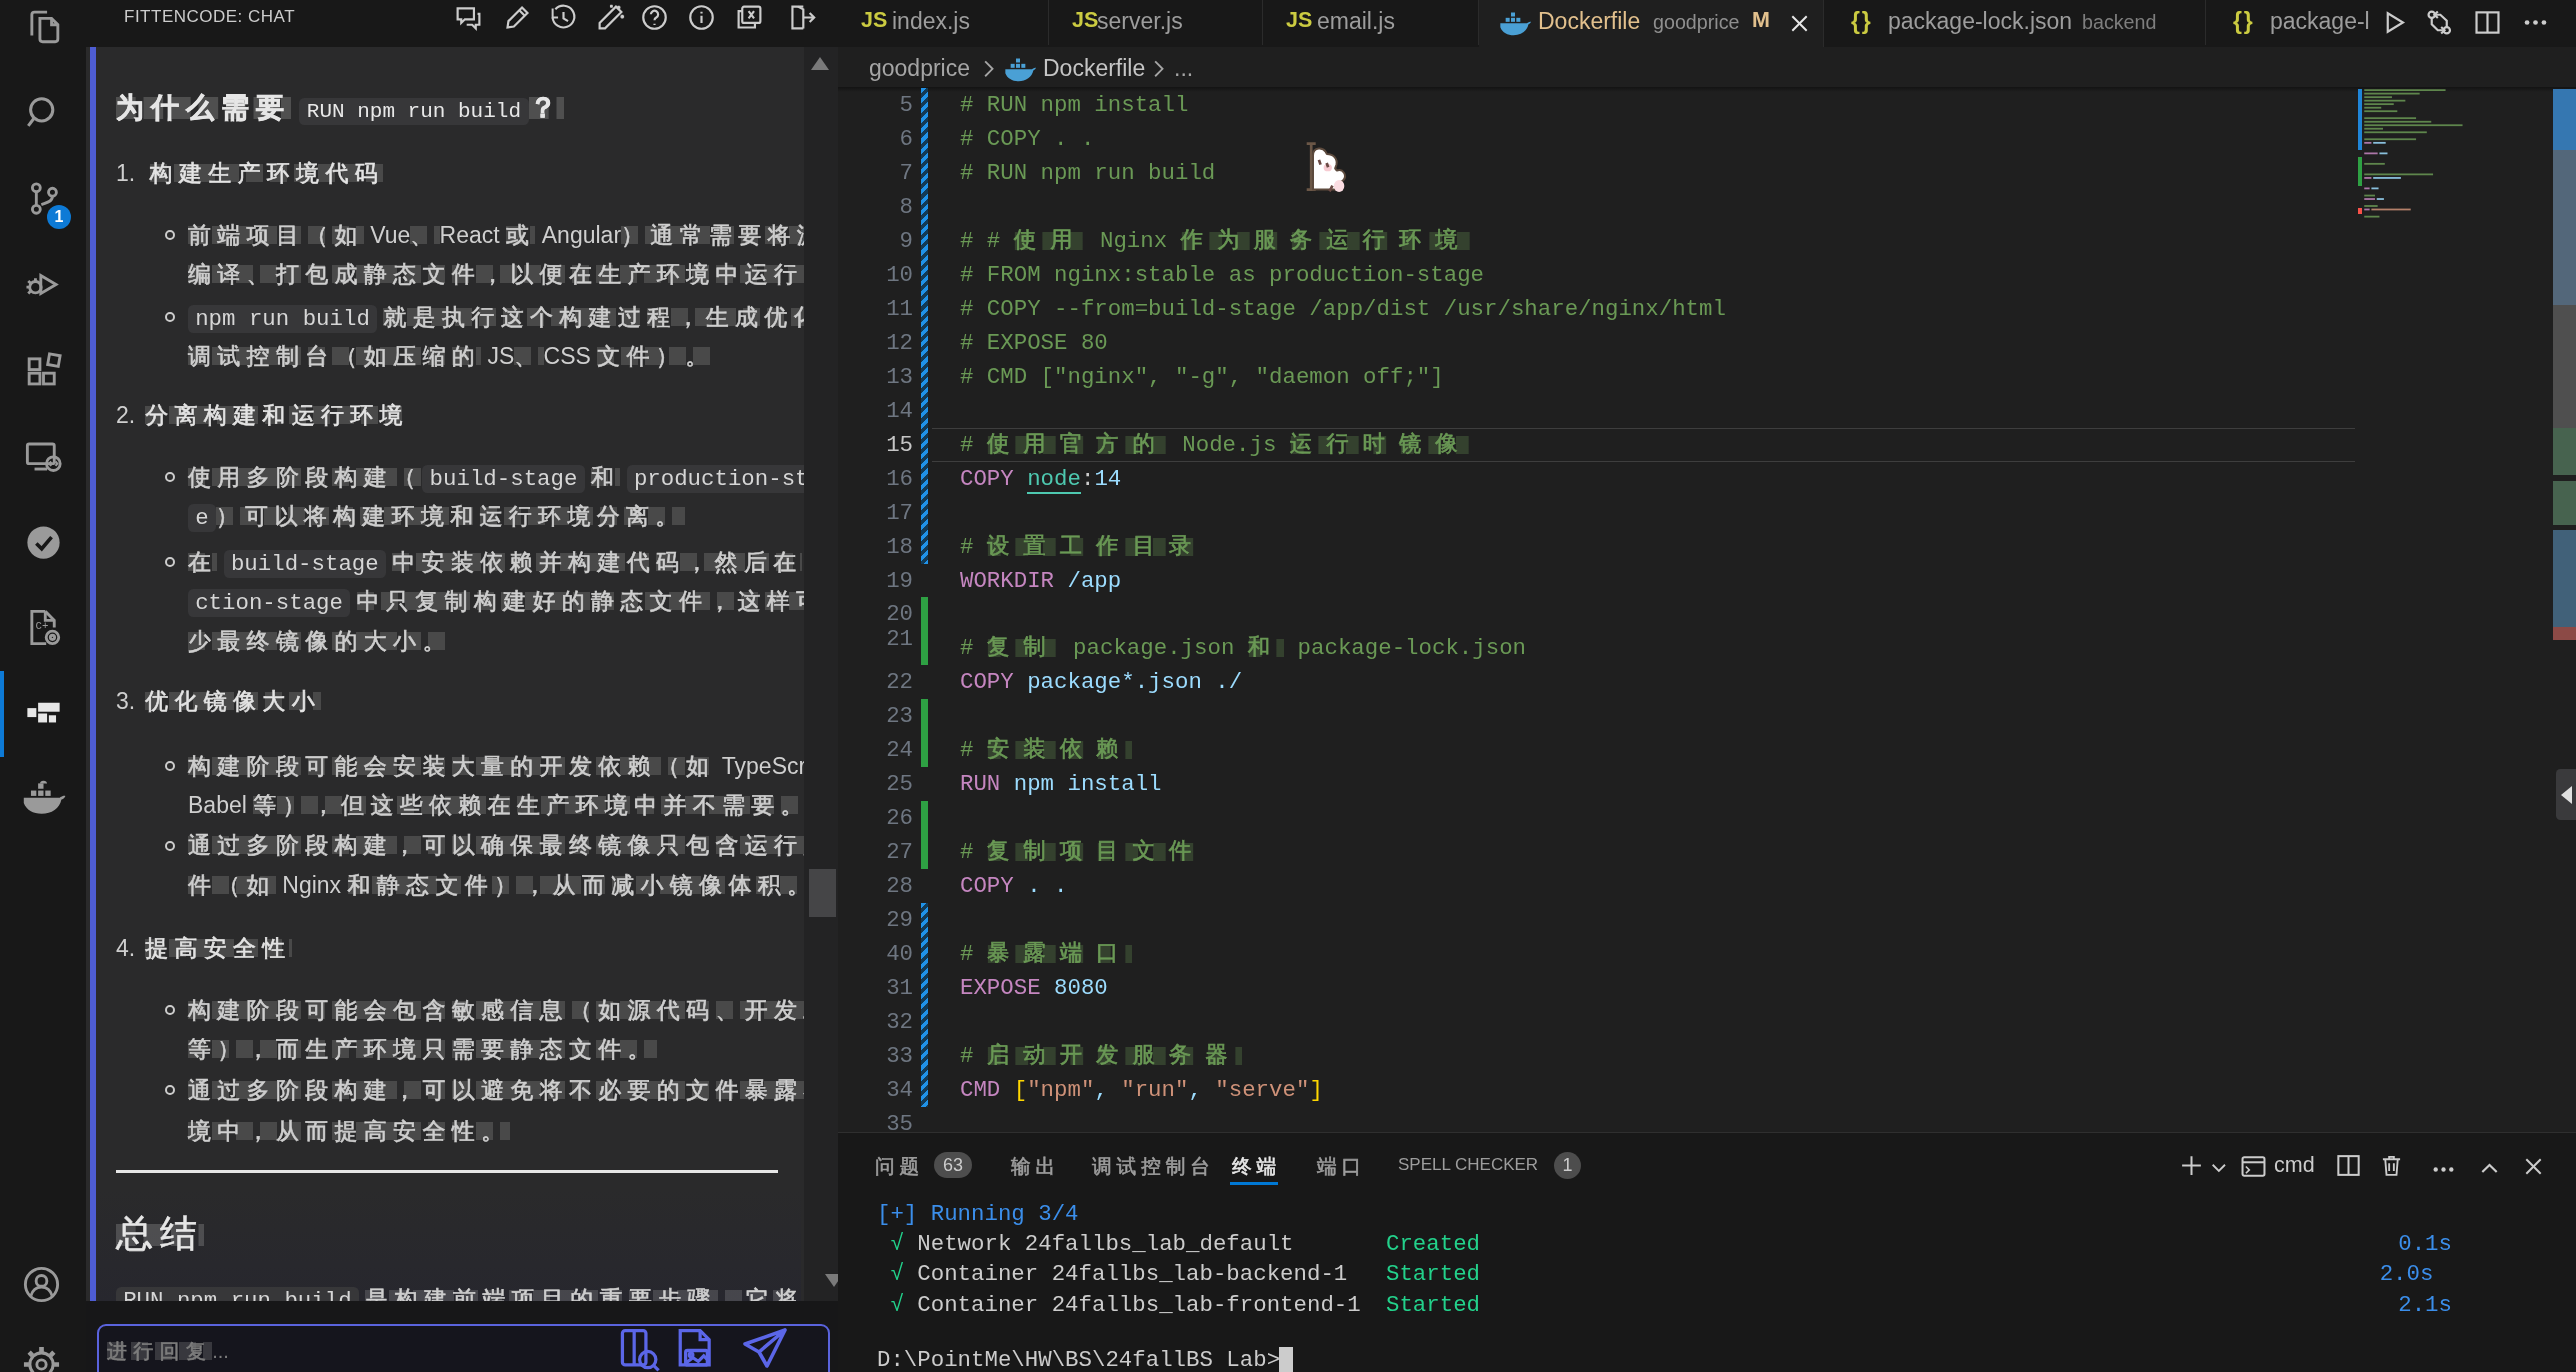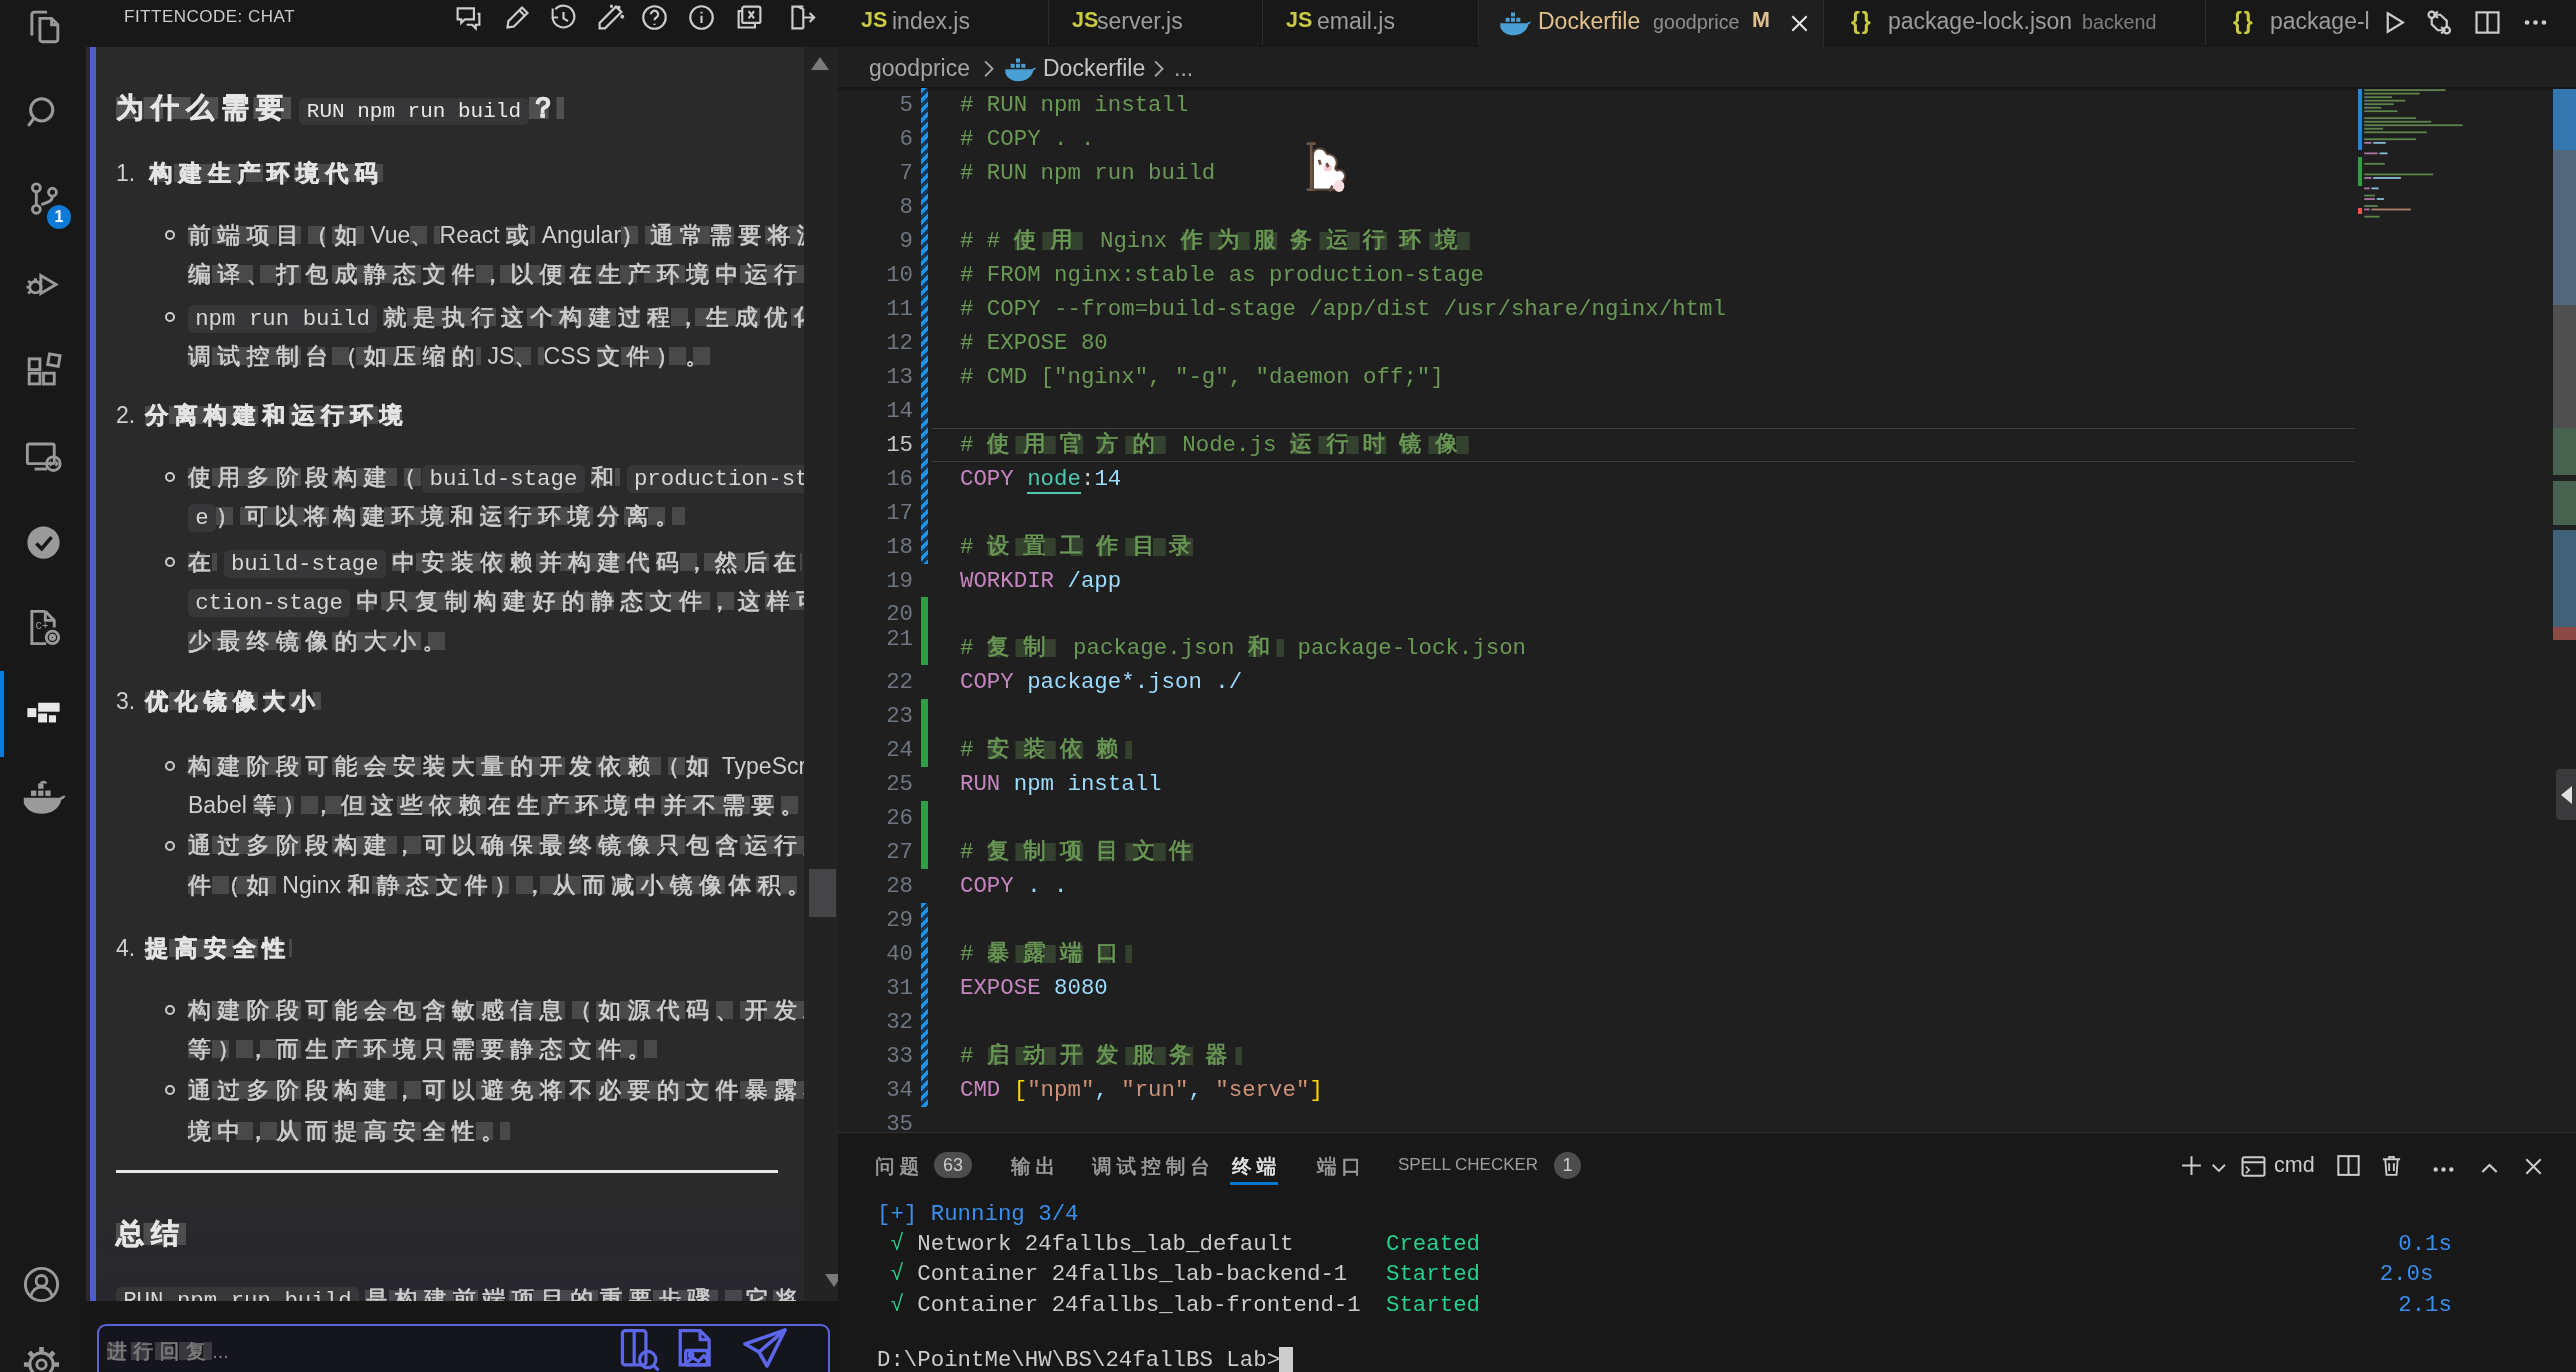--- a/index.html
+++ b/index.html
@@ -7,21 +7,21 @@
 
 #act{left:0;top:0;width:86px;height:1373px;background:#181818}
 
 #sb{left:86px;top:0;width:752px;height:1373px;background:#2a2a2b}
 #sbtitle{left:86px;top:0;width:752px;height:47px;background:#181818;color:#cccccc;font-size:17px;letter-spacing:0.5px}
 #sbblue{left:90px;top:47px;width:6.3px;height:1254px;background:#4e5dd3}
 #sbinput{left:86px;top:1301px;width:752px;height:72px;background:#171718}
 .z{font-style:normal;letter-spacing:6.3px;-webkit-text-stroke:0.6px currentColor;background:linear-gradient(90deg,rgba(195,195,195,.20) 0 17px,transparent 17px) 0 55%/24px 18px repeat-x}
 .zt{font-style:normal;letter-spacing:7px;-webkit-text-stroke:0.6px currentColor;background:linear-gradient(90deg,rgba(225,225,225,.20) 0 19.7px,transparent 19.7px) 0 55%/27.5px 21.5px repeat-x}
 .ln{position:absolute;white-space:nowrap;color:#cfcfcf;font-size:23px;line-height:39px;height:39px}
-.bold{font-weight:bold;color:#e4e4e4}
+.bold{font-weight:normal;color:#e4e4e4}
 .chip{font-family:"Liberation Mono",monospace;font-size:22.4px;background:#373739;border-radius:5.4px;padding:0.9px 7.2px;color:#d6d6d6}
 .chipb{font-family:"Liberation Mono",monospace;font-size:21px;background:#373739;border-radius:5.4px;padding:1.8px 8px;color:#e8e8e8;font-weight:normal}
 .bull{position:absolute;width:9.8px;height:9.8px;border:2.2px solid #cccccc;border-radius:50%}
 
 #tabs{left:838px;top:0;width:1738px;height:47px;background:#181818}
 .tab{position:absolute;top:0;height:45px;border-right:0.9px solid #2b2b2b;font-size:23px;color:#9d9d9d;background:#181818}
 .tablbl{position:absolute;top:8px;white-space:nowrap}
 #bread{left:838px;top:47px;width:1738px;height:39px;background:#1f1f1f;color:#a5a5a5;font-size:23px}
 #code{left:838px;top:87px;width:1738px;height:1046px;background:#1f1f1f}
 .cl{position:absolute;left:960px;height:34px;line-height:34px;font-family:"Liberation Mono",monospace;font-size:22.4px;white-space:pre;color:#cccccc}
@@ -75,21 +75,21 @@
 <div class="ln" style="left:188px;top:866px"><span class="z">件（如</span> Nginx <span class="z">和静态文件），从而减小镜像体积。</span></div>
 <div class="ln" style="left:116px;top:929px">4. <span style="margin-left:3.6px"></span><span class="bold z">提高安全性</span></div>
 <div class="bull" style="left:165px;top:1005px"></div>
 <div class="ln" style="left:188px;top:991px"><span class="z">构建阶段可能会包含敏感信息（如源代码、开发工具</span></div>
 <div class="ln" style="left:188px;top:1030px"><span class="z">等），而生产环境只需要静态文件。</span></div>
 <div class="bull" style="left:165px;top:1085px"></div>
 <div class="ln" style="left:188px;top:1071px"><span class="z">通过多阶段构建，可以避免将不必要的文件暴露在生产环</span></div>
 <div class="ln" style="left:188px;top:1112px"><span class="z">境中，从而提高安全性。</span></div>
 <div class="abs" style="left:116px;top:1170px;width:662px;height:2.7px;background:#e6e6e6"></div>
 <div class="abs" style="left:97px;top:1190px;width:704px;height:112px;background:linear-gradient(180deg,#2a2a2b,#27272e)"></div>
-<div class="ln" style="left:116px;top:1214px;font-size:28px;font-weight:bold;color:#e6e6e6"><span class="zt">总结</span></div>
+<div class="ln" style="left:116px;top:1214px;font-size:37px;font-weight:normal;color:#e6e6e6"><span class="zt">总结</span></div>
 <div class="abs" style="left:116px;top:1280px;width:680px;height:21.5px;overflow:hidden">
     <div class="ln" style="left:0;top:0"><span class="chip">RUN npm run build</span> <span class="z">是构建前端项目的重要步骤，它将源代码</span></div>
   </div>
 
 <div class="abs" style="left:804px;top:47px;width:34px;height:1254px;background:#232324"></div>
 <div class="abs" style="left:809px;top:869px;width:27px;height:48px;background:#454547"></div>
 <div class="abs" style="left:811px;top:57px;width:0;height:0;border-left:9.8px solid transparent;border-right:9.8px solid transparent;border-bottom:13.4px solid #7a7a7a"></div>
 <div class="abs" style="left:825px;top:1274px;width:0;height:0;border-left:9.8px solid transparent;border-right:9.8px solid transparent;border-top:13.4px solid #7a7a7a"></div>
 <div class="abs" id="sbinput"></div>
 <div class="abs" style="left:97px;top:1324px;width:733px;height:63px;border:2.7px solid #5a63dd;border-radius:9px;background:#15151d"></div>

